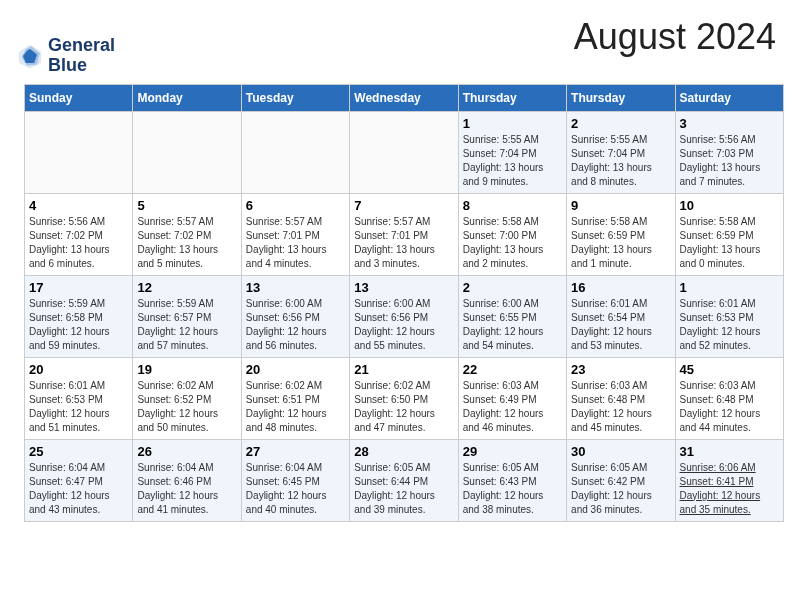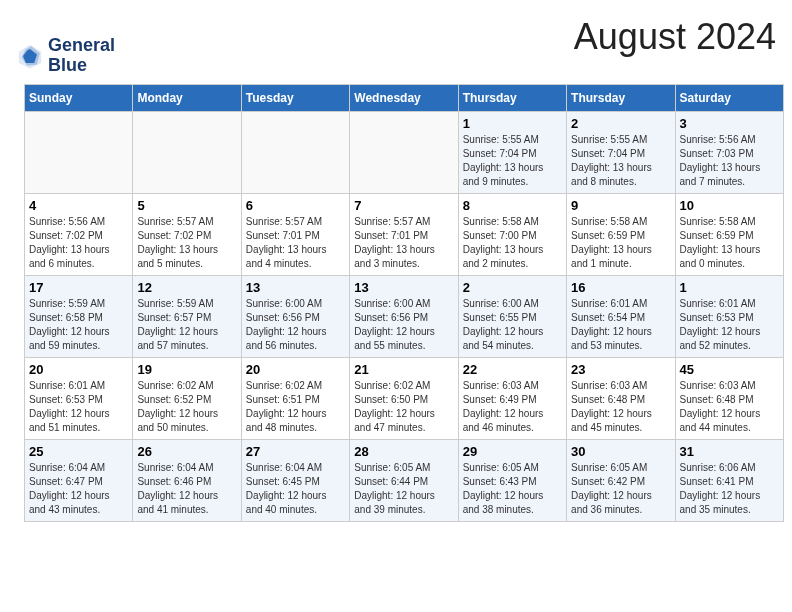--- a/index.html
+++ b/index.html
@@ -340,20 +340,20 @@
         </td>
         <td>
           <div class="day-number">30</div>
           <div class="day-info" style="white-space: pre-line;">Sunrise: 6:05 AM
 Sunset: 6:42 PM
 Daylight: 12 hours
 and 36 minutes.</div>
         </td>
         <td>
           <div class="day-number">31</div>
-          <div class="day-info" style="white-space: pre-line;">Sunrise: 6:06 AM
+          <div class="day-info" style="white-space: pre-line; text-decoration: underline;">Sunrise: 6:06 AM
 Sunset: 6:41 PM
 Daylight: 12 hours
 and 35 minutes.</div>
         </td>
       </tr>
     </tbody>
 </table>
 
 </body></html>

